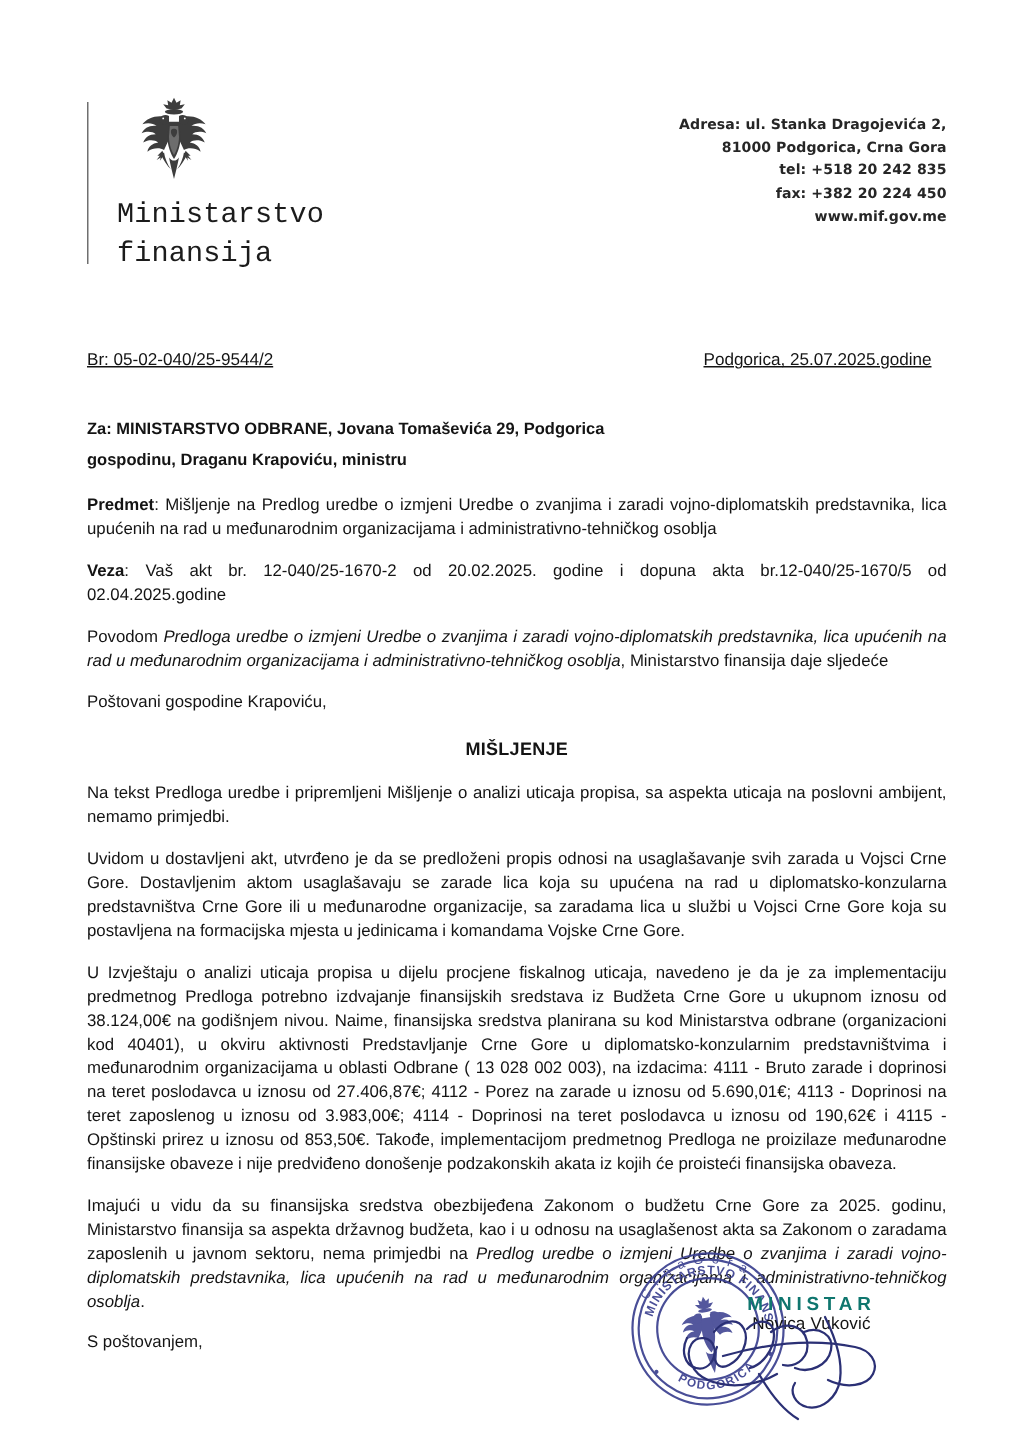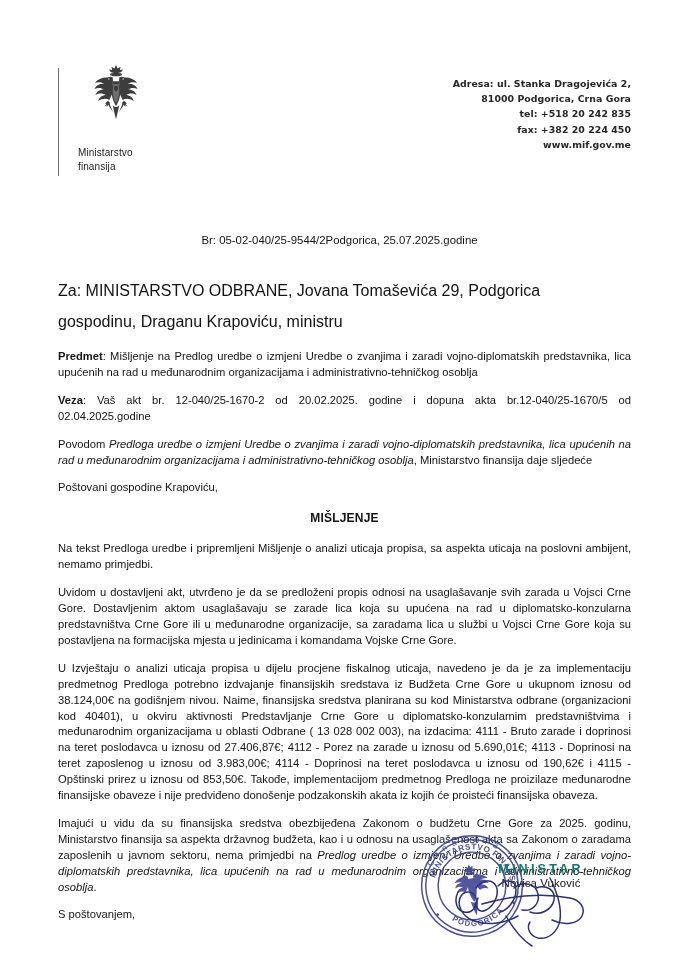--- a/index.html
+++ b/index.html
@@ -38,26 +38,26 @@
     top: 64px;
     width: 230px;
   }
   .crest {
     width: 56px;
     height: 62px;
     display: block;
     margin-left: 10px;
   }
   .ministry-name {
-    margin-top: 20px;
-    font-size: 10px;
+    margin-top: 4px;
+    font-size: 19px;
     line-height: 1.38;
     color: #1b1b1b;
     letter-spacing: .1px;
-    font-family: Liberation Sans, sans-serif;
+    font-family: Liberation Mono, monospace;
   }
   .address-block {
     position: absolute;
     right: 48px;
     top: 76px;
     text-align: right;
     font-family: "DejaVu Sans", sans-serif;
     font-size: 9.4px;
     line-height: 1.62;
     color: #262626;
@@ -70,30 +70,31 @@
     position: absolute;
     left: 58px;
     right: 48px;
     top: 232px;
     color: #141414;
     font-size: 11.2px;
     line-height: 1.42;
   }
   .refline {
     display: flex;
-    justify-content: center;
+    justify-content: space-between;
     align-items: baseline;
     margin-bottom: 28px;
     font-size: 11.4px;
+    text-decoration: underline;
   }
   .refline .right { padding-right: 10px; }
 
   .addressee {
-    font-weight: normal;
-    font-size: 16px;
+    font-weight: bold;
+    font-size: 11px;
     line-height: 1.9;
     margin-bottom: 11px;
   }
   .addressee div { white-space: nowrap; }
 
   p.para {
     margin: 12px 0 11px 0;
     text-align: justify;
     text-justify: inter-word;
   }

